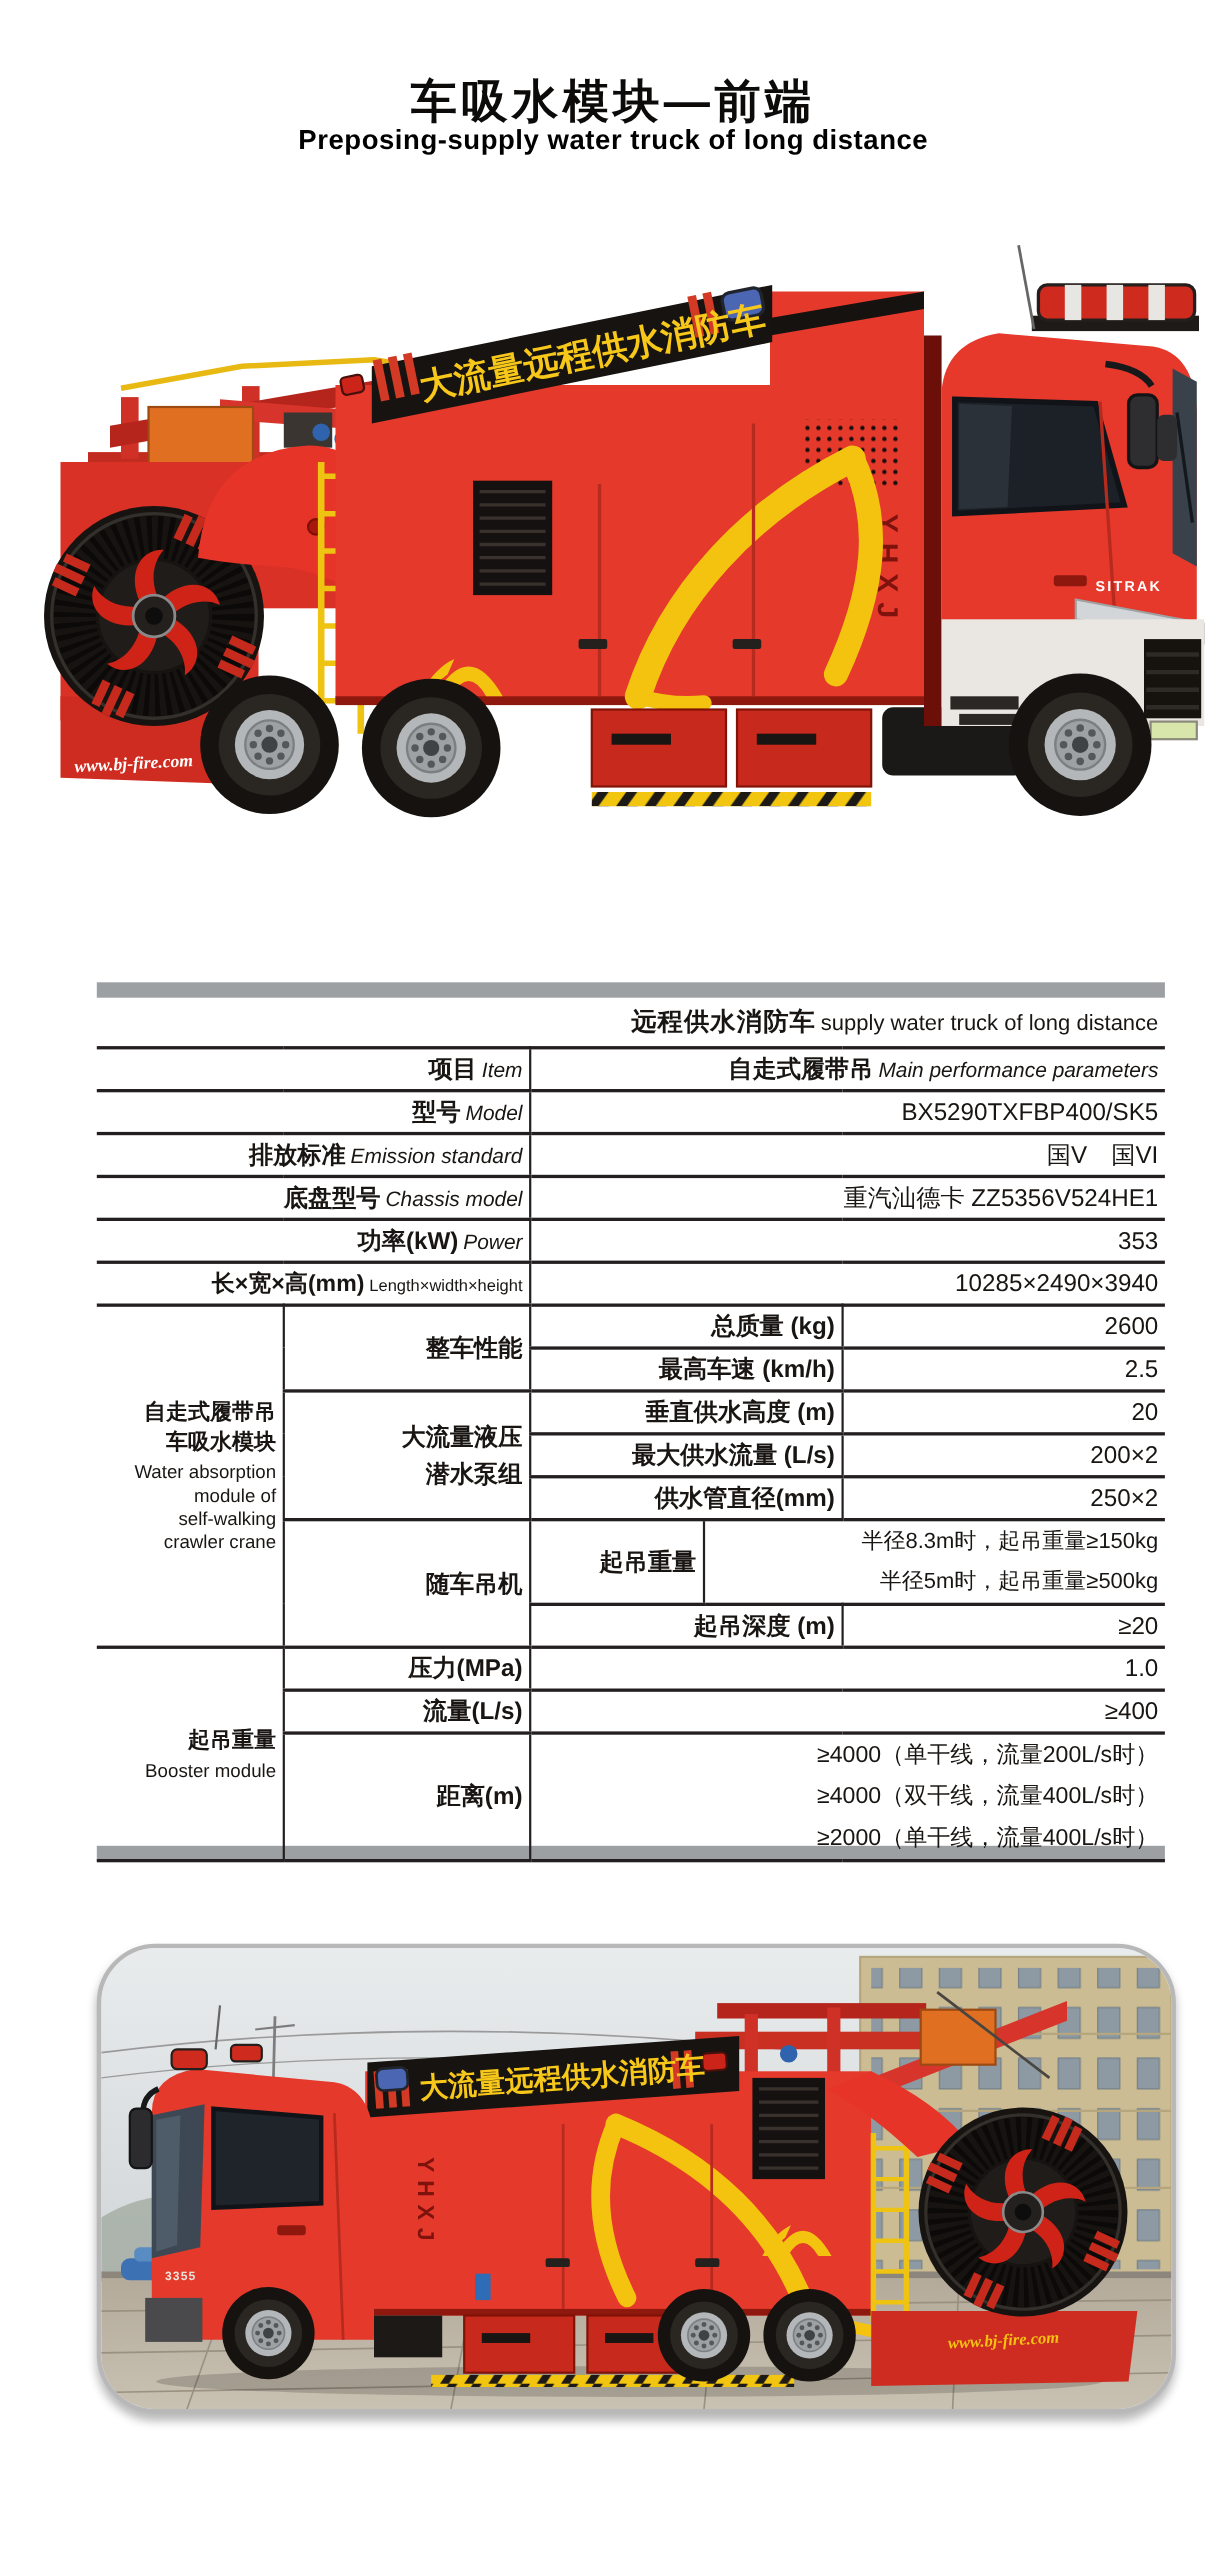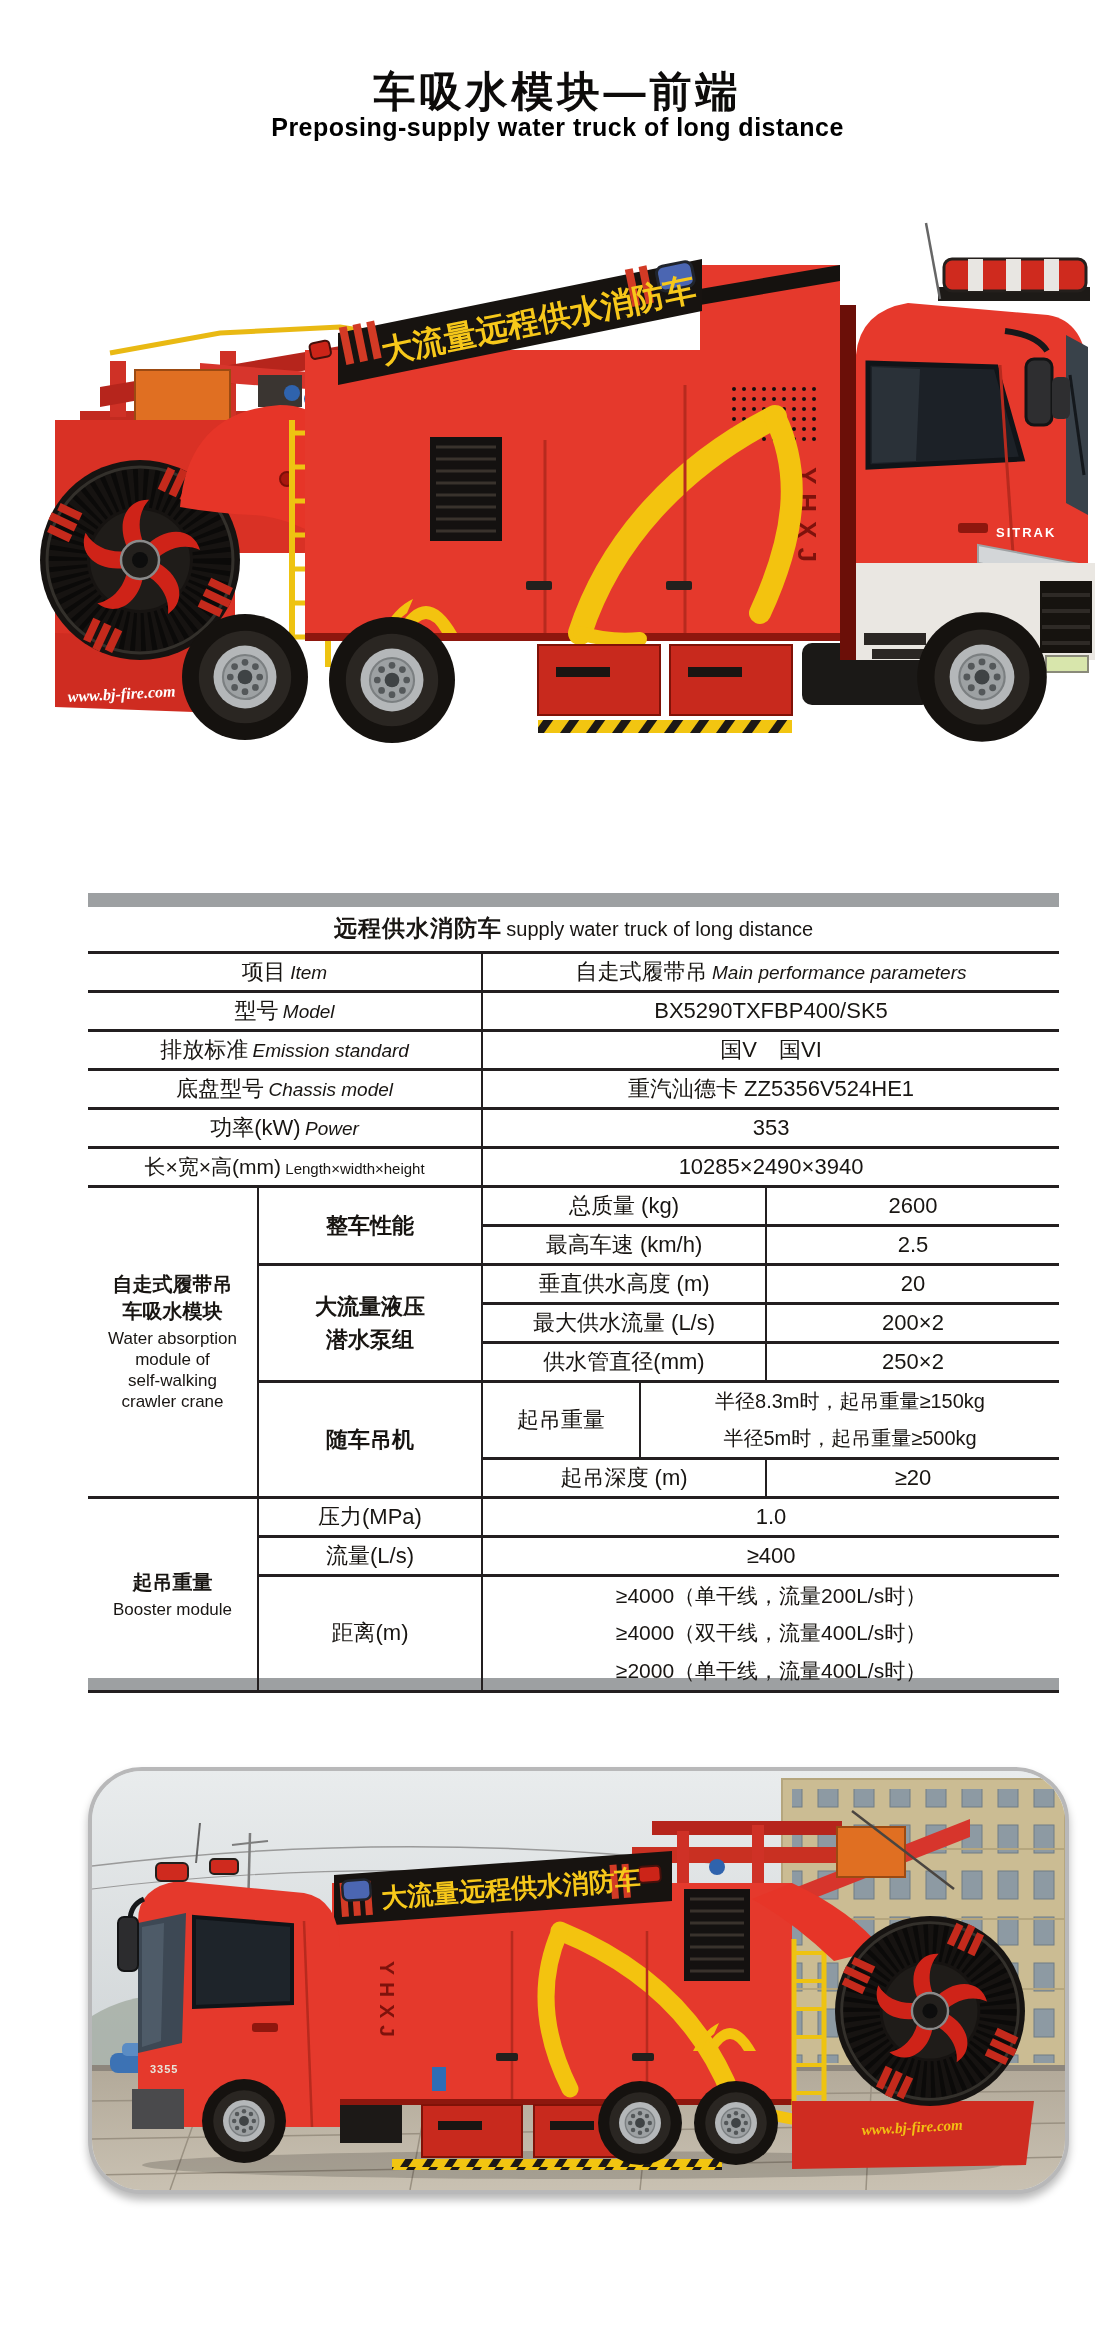--- a/index.html
+++ b/index.html
@@ -19,26 +19,26 @@
   .photo-top{position:absolute;left:40px;top:215px;width:1055px;height:530px;}
   .photo-top svg{display:block;}
   .bar{position:absolute;left:88px;width:971px;height:14px;background:#9da0a2;}
   .bar-top{top:893px;}
   .bar-bottom{top:1678px;}
   table.spec{
     position:absolute;left:88px;top:907px;width:971px;
     border-collapse:collapse;table-layout:fixed;
   }
   table.spec td{
-    padding:0 6px;text-align:center;vertical-align:middle;
+    padding:0 6px;text-align:right;vertical-align:middle;
     overflow:hidden;
   }
   .bb{border-bottom:3px solid #231f20;}
   .bl{border-left:2px solid #231f20;}
-  .zh{font-weight:normal;font-size:22px;}
+  .zh{font-weight:bold;font-size:22px;}
   .zh-t{font-weight:bold;font-size:23px;letter-spacing:1px;}
   .en{font-size:19px;font-weight:normal;font-style:italic;}
   .en-t{font-size:20px;font-weight:normal;}
   .en-s{font-size:15px;font-weight:normal;}
   .val{font-size:22px;font-weight:normal;}
   .val-m{font-size:20px;line-height:1.85;white-space:pre-line;}
   .val-d{font-size:21px;line-height:1.8;white-space:pre-line;}
   td.module{padding:0 4px;}
   .zh-m{display:block;font-size:20px;font-weight:bold;line-height:1.35;white-space:pre-line;}
   .en-m{display:block;font-size:17px;font-weight:normal;line-height:1.25;margin-top:3px;white-space:pre-line;}

